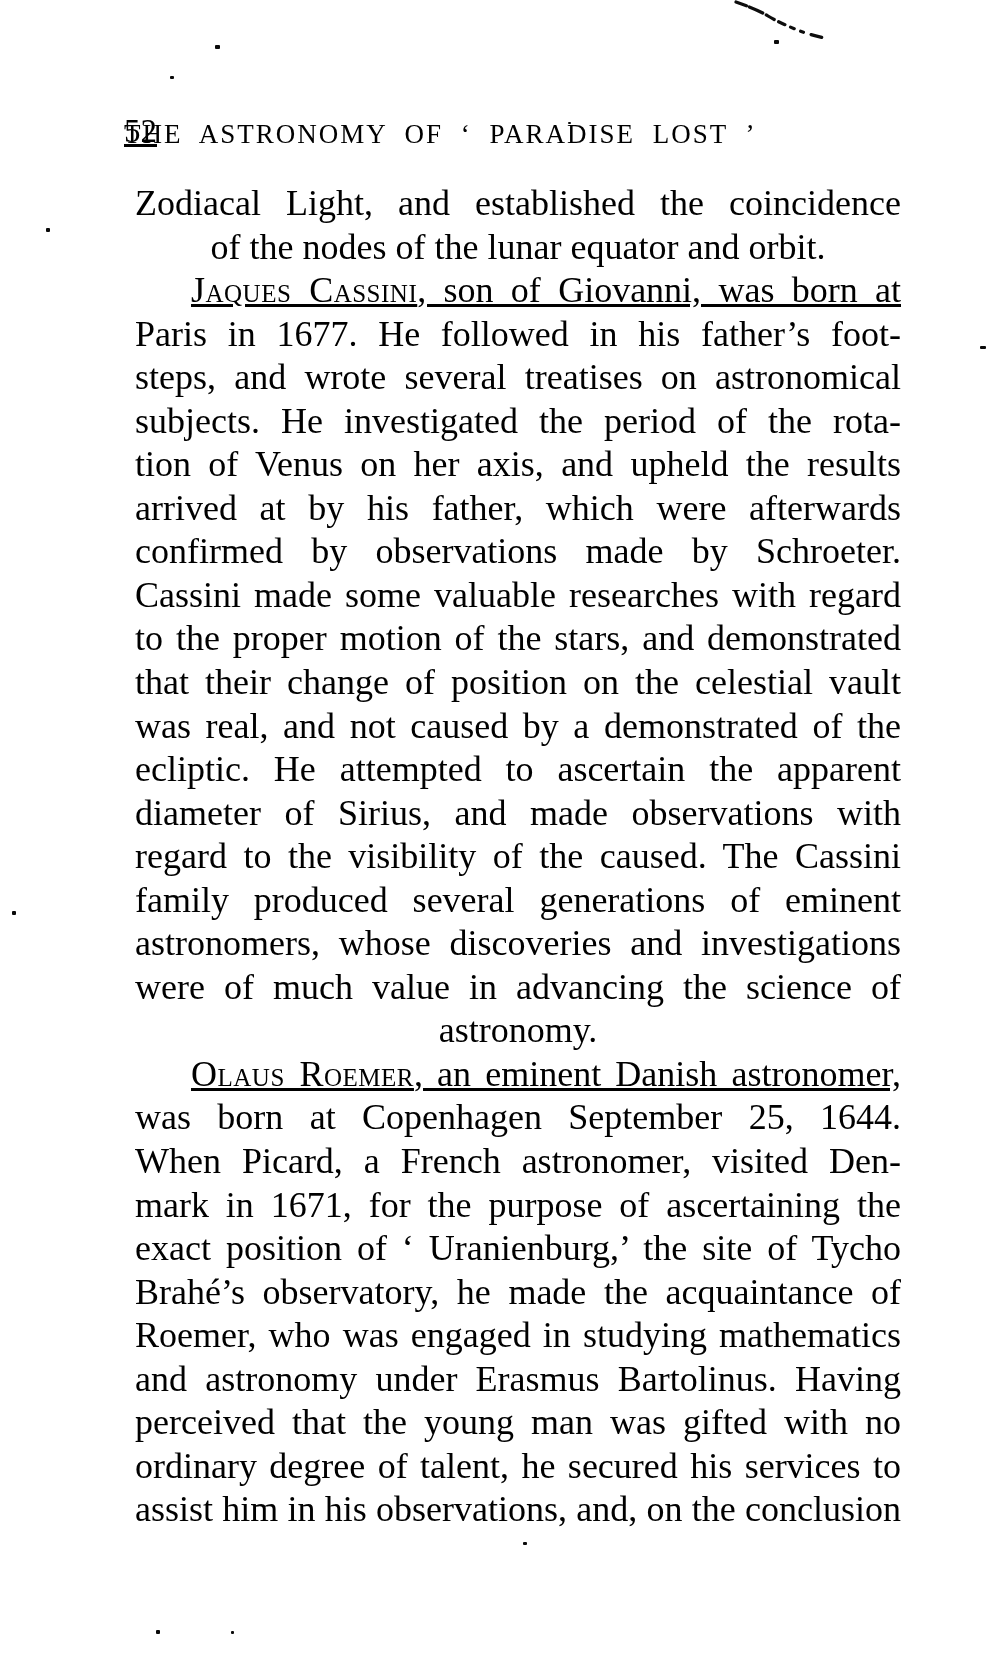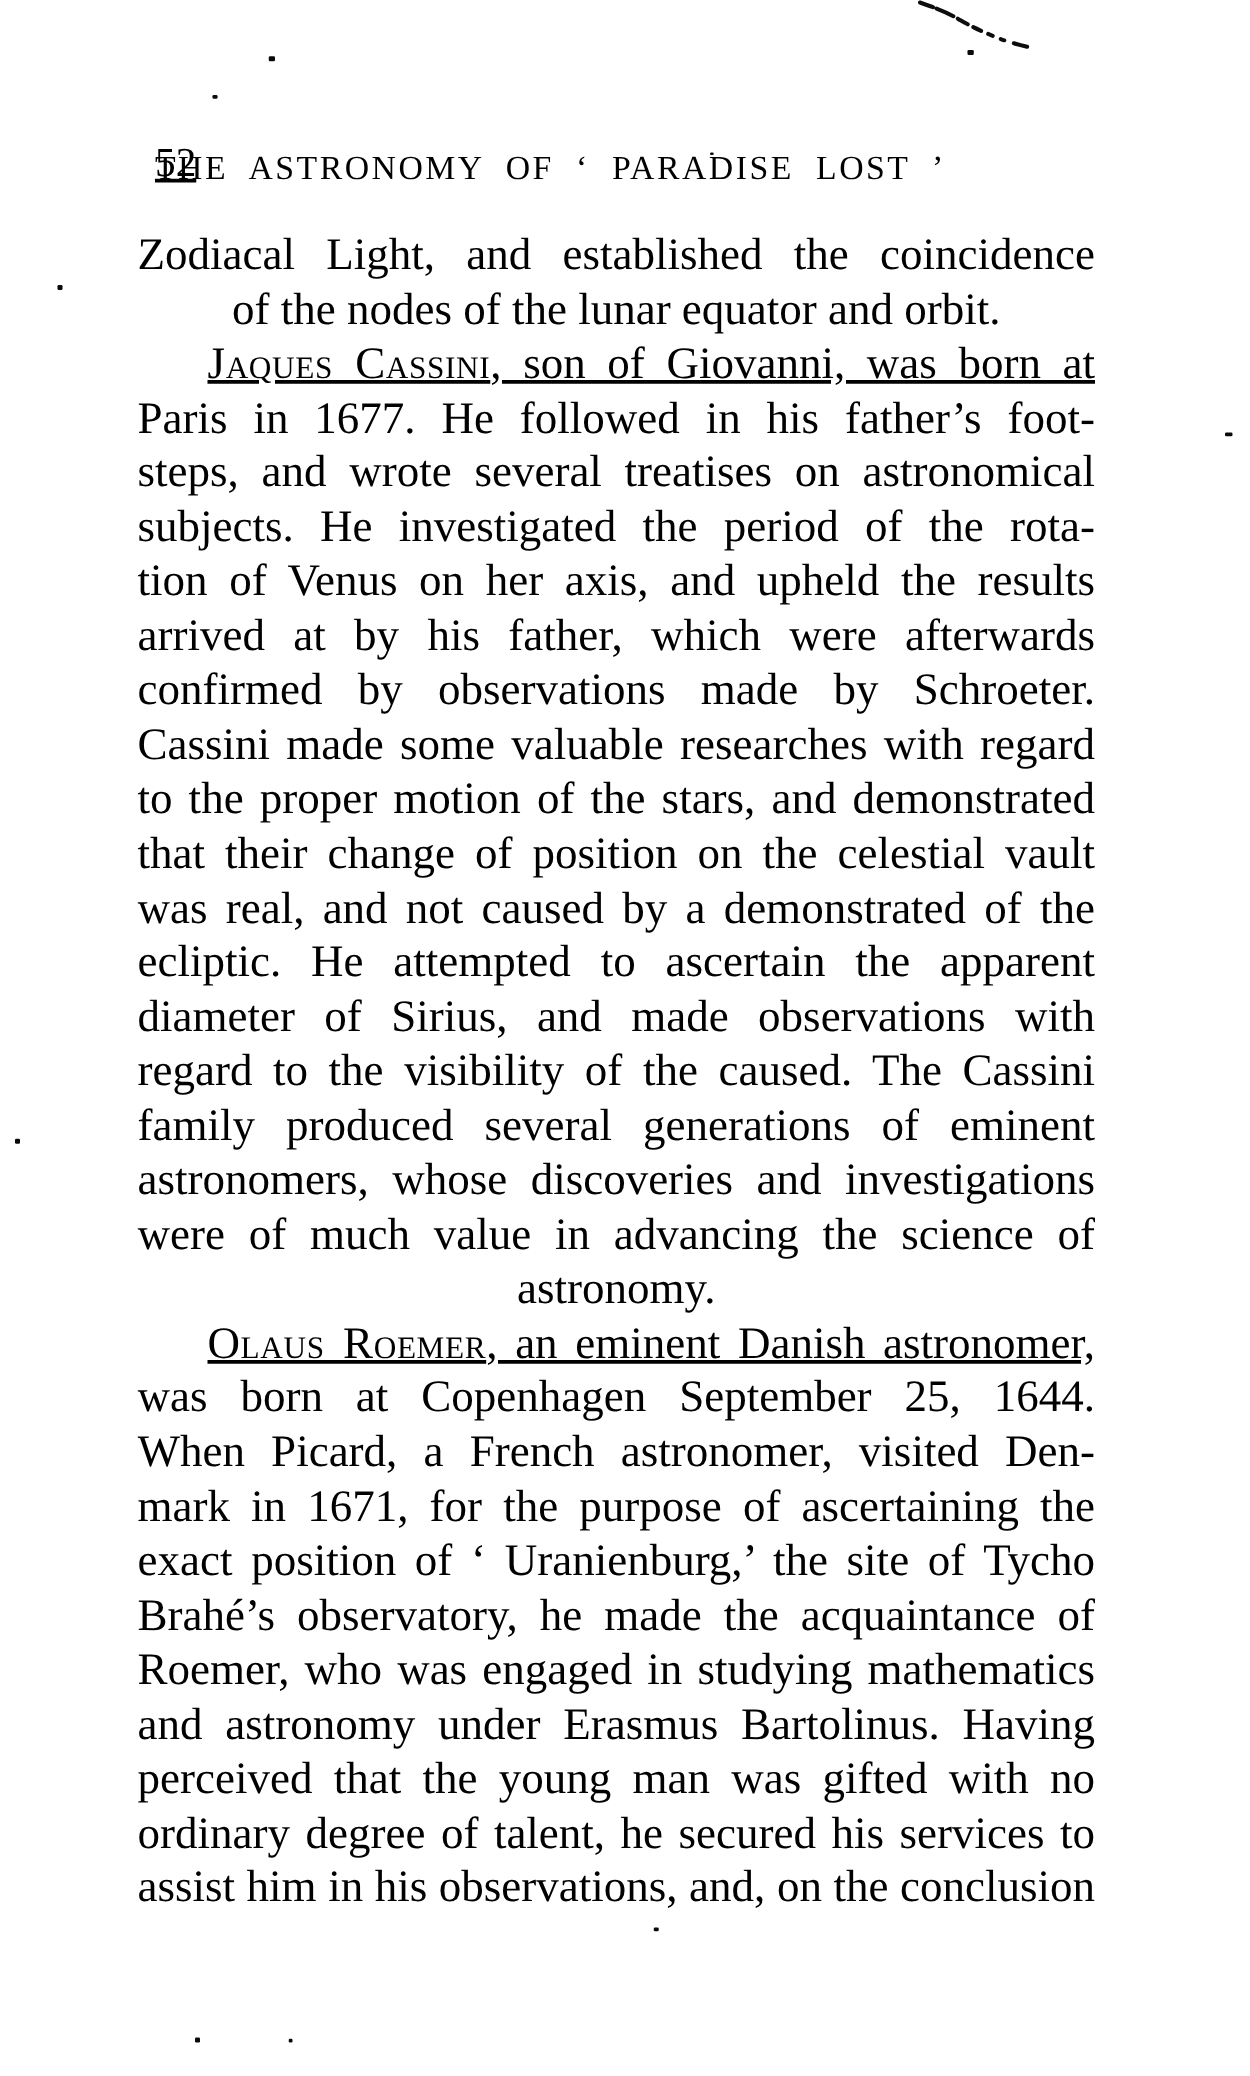--- a/index.html
+++ b/index.html
@@ -35,21 +35,21 @@
     text-align: left;
     font-size: 27px;
     line-height: 38px;
     letter-spacing: 2px;
     word-spacing: 9px;
     padding-top: 3px;
     white-space: nowrap;
   }
   .textblock {
     position: absolute;
-    left: 110px;
+    left: 135px;
     top: 182px;
     width: 766px;
     font-size: 36px;
     line-height: 43.55px;
   }
   .line {
     height: 43.55px;
     overflow: hidden;
     text-align: justify;
   }

